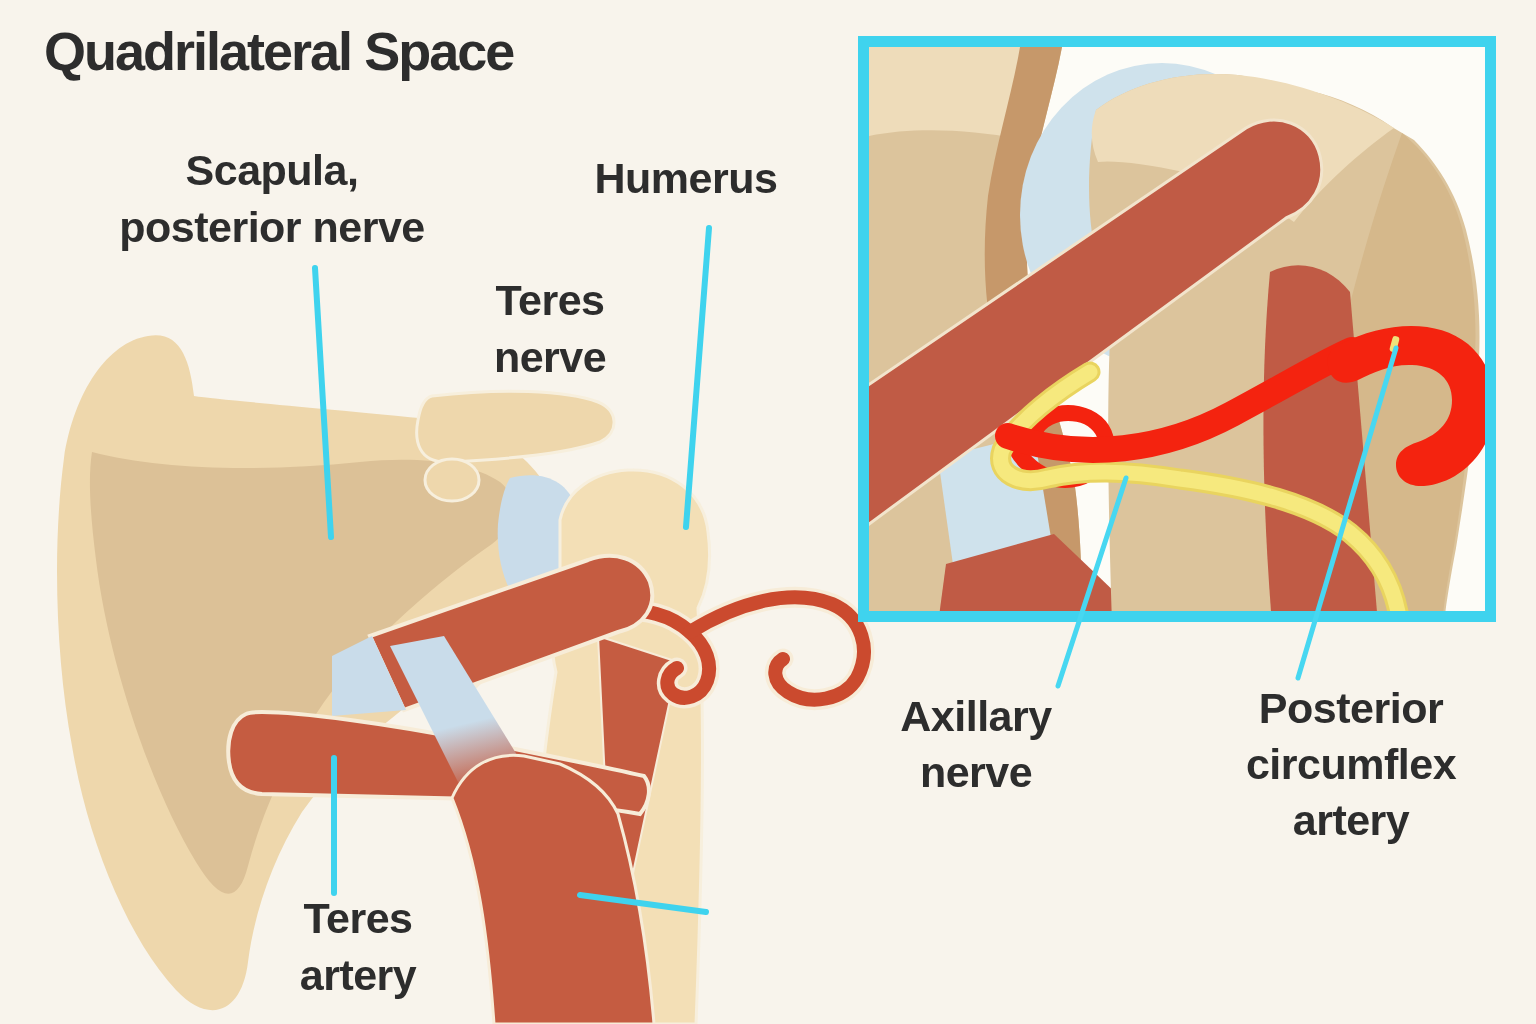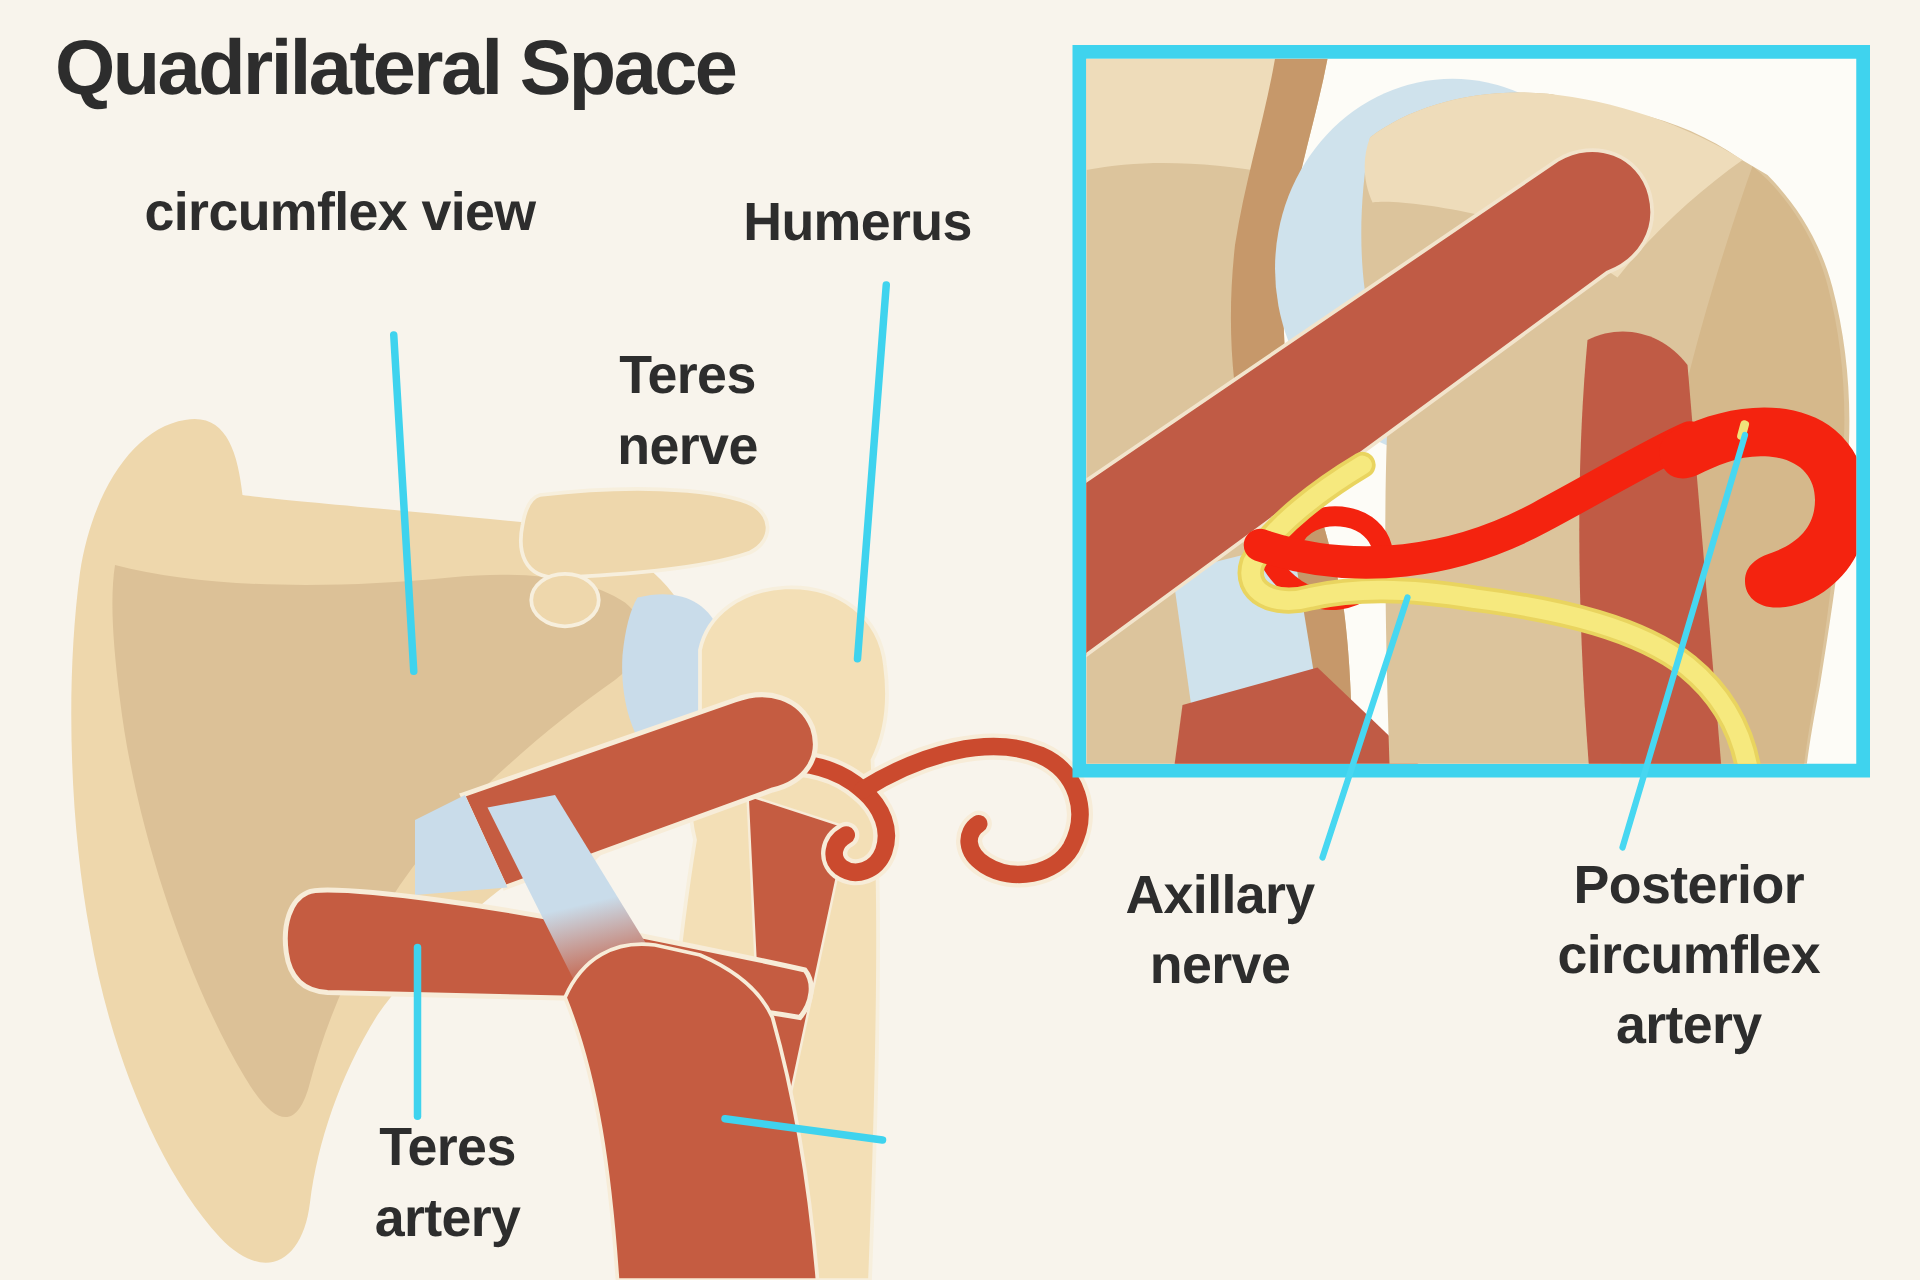--- a/index.html
+++ b/index.html
@@ -13,21 +13,21 @@
     --inset-bg:#fdfcf7; --cream:#f7ecd8;
   }
   html,body{margin:0;padding:0;}
   body{background:var(--bg);font-family:"Liberation Sans",sans-serif;}
   #stage{position:relative;width:1536px;height:1024px;overflow:hidden;background:var(--bg);}
   #art{position:absolute;left:0;top:0;}
   .lbl{position:absolute;font-weight:bold;color:var(--ink);text-align:center;
        font-size:43px;line-height:57px;letter-spacing:-0.5px;white-space:nowrap;}
   .lbl div{white-space:nowrap;}
   #title{position:absolute;left:44px;top:24px;font-weight:bold;color:var(--ink);
-         font-size:62px;letter-spacing:-2px;line-height:1;}
+         font-size:54px;letter-spacing:-2px;line-height:1;}
   .rt{line-height:56px;}
 </style>
 </head>
 <body>
 
 <div id="stage">
 
   <svg id="art" width="1536" height="1024" viewBox="0 0 1536 1024">
     <defs>
       <linearGradient id="gradTendon" gradientUnits="userSpaceOnUse" x1="460" y1="636" x2="500" y2="804">
@@ -146,21 +146,22 @@
       <g stroke="#47d7f1" stroke-width="5" stroke-linecap="round">
         <line x1="1126" y1="478" x2="1058" y2="686"></line>
         <line x1="1396" y1="348" x2="1298" y2="678"></line>
       </g>
     </g>
   </svg>
 
   <div id="title">Quadrilateral Space</div>
 
   <div class="lbl" style="left:52px;top:142px;width:440px;">
-    <div>circumflex view</div>
+    <div>Scapula,</div>
+    <div>posterior nerve</div>
   </div>
 
   <div class="lbl" style="left:536px;top:150px;width:300px;">
     <div>Humerus</div>
   </div>
 
   <div class="lbl" style="left:430px;top:272px;width:240px;">
     <div>Teres</div>
     <div>nerve</div>
   </div>

